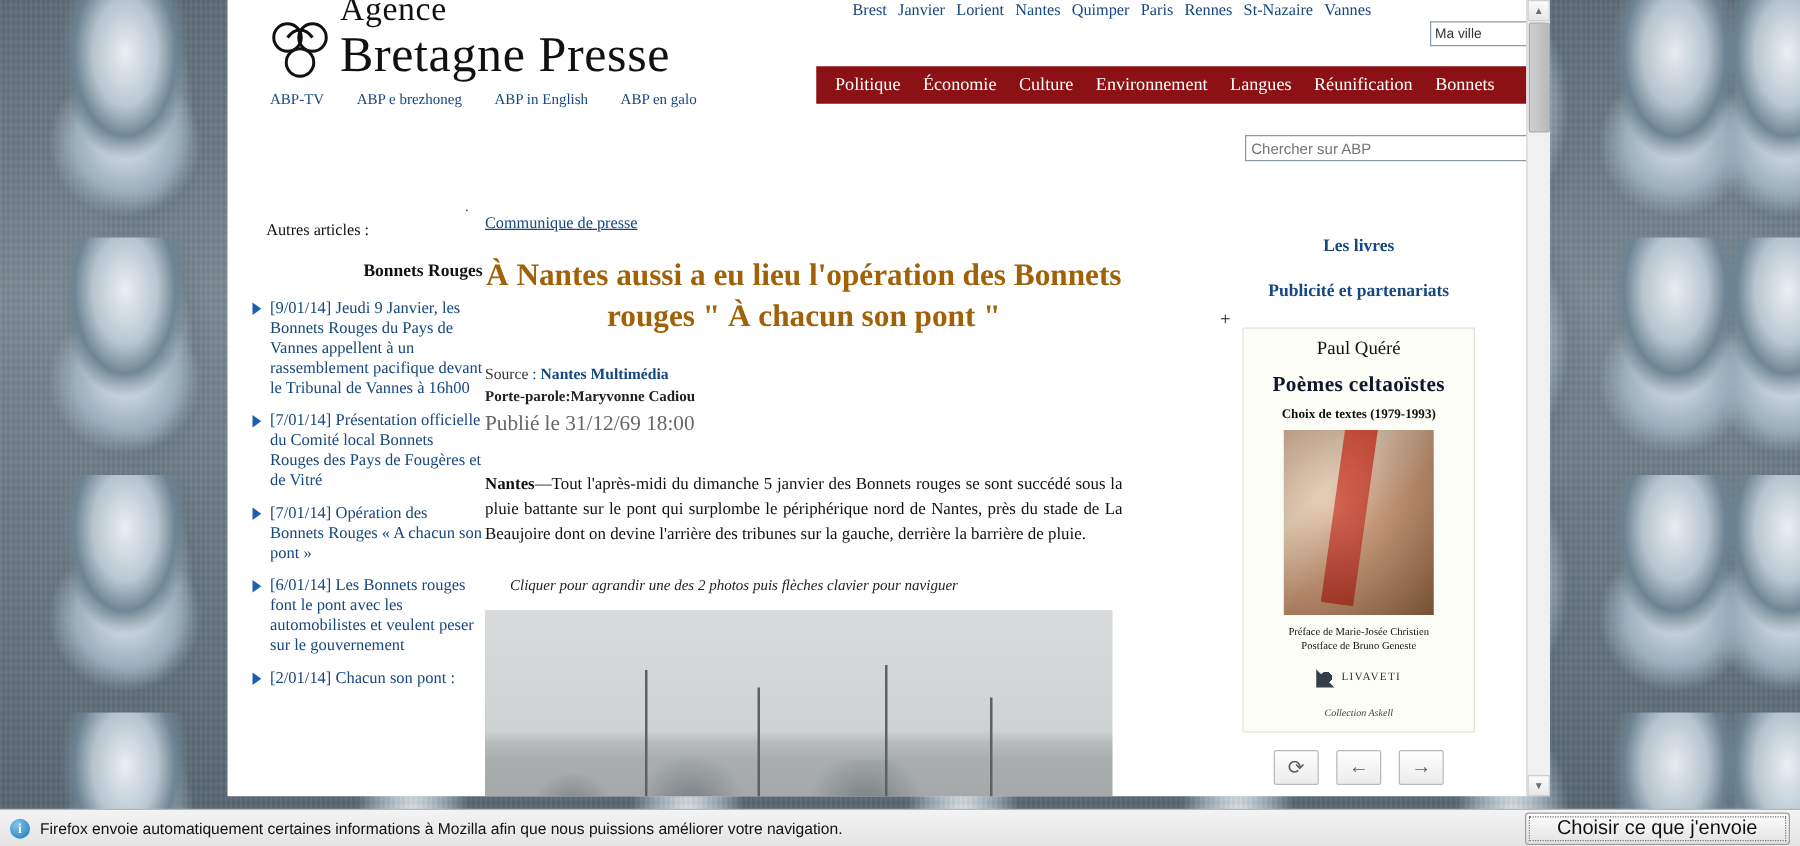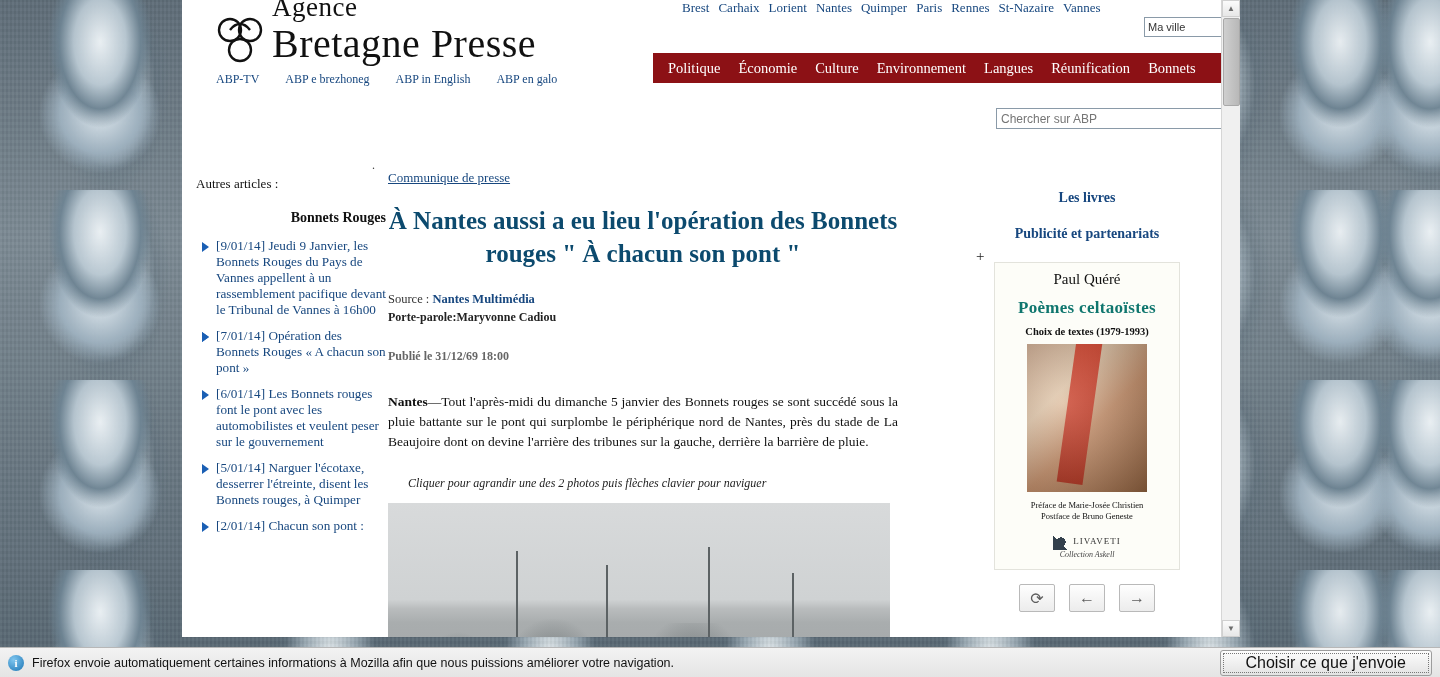--- a/index.html
+++ b/index.html
@@ -195,20 +195,21 @@
     left: 8px;
     top: 176px;
     width: 196px;
     font-family: "Liberation Serif", serif;
   }
   .left-title {
     font-size: 13px;
     color: #111;
     margin-bottom: 18px;
     padding-left: 6px;
+    margin-left: 17px;
   }
   .left-sub {
     font-size: 14px;
     font-weight: bold;
     text-align: right;
     color: #111;
     margin-bottom: 12px;
   }
   .art-item {
     position: relative;
@@ -241,44 +242,43 @@
     color: #17477f;
     text-decoration: underline;
     font-family: "Liberation Serif", serif;
     cursor: pointer;
   }
   .headline {
     margin-top: 18px;
     font-size: 25px;
     line-height: 33px;
     text-align: center;
-    color: #0c4a6e;
+    color: #a16207;
     font-family: "Liberation Serif", serif;
   }
   .source-line {
     margin-top: 22px;
     font-size: 12.5px;
     color: #333;
   }
   .source-line a {
     color: #17477f;
     font-weight: bold;
     text-decoration: none;
   }
   .spokes {
     margin-top: 3px;
     font-size: 12px;
     color: #222;
   }
   .spokes b { font-weight: bold; }
   .pubdate {
-    margin-top: 24px;
-    font-size: 12px;
+    margin-top: 4px;
+    font-size: 17px;
     color: #666;
-    font-weight: bold;
   }
   .body-text {
     margin-top: 28px;
     font-size: 13.5px;
     line-height: 20px;
     text-align: justify;
     color: #111;
   }
   .body-text b { font-weight: bold; }
   .photo-caption {
@@ -338,21 +338,21 @@
     padding: 8px 6px 10px;
     box-sizing: border-box;
   }
   .book-author {
     font-size: 15px;
     color: #111;
     margin-bottom: 10px;
   }
   .book-title {
     font-size: 17px;
-    color: #0f766e;
+    color: #0f172a;
     font-weight: bold;
     letter-spacing: .3px;
     margin-bottom: 8px;
   }
   .book-sub {
     font-size: 10.5px;
     color: #111;
     font-weight: bold;
     margin-bottom: 7px;
   }
@@ -388,20 +388,21 @@
   .book-pub {
     margin-top: 12px;
     font-size: 9px;
     color: #333;
     letter-spacing: 1px;
   }
   .book-coll {
     font-size: 8px;
     font-style: italic;
     color: #444;
+    margin-top: 16px;
   }
   .pub-logo {
     width: 16px; height: 16px;
     display: inline-block;
     vertical-align: middle;
     margin-right: 4px;
     background: radial-gradient(circle at 50% 50%, #33404c 0 40%, transparent 41%),
                 linear-gradient(45deg,#33404c 45%, transparent 46%);
   }
   .nav-arrows {
@@ -531,21 +532,21 @@
   <div class="bg-wall"></div>
   <div class="statue-col" style="left:0px"></div>
   <div class="statue-col" style="left:1240px;width:200px"></div>
   <div class="statue-col" style="left:1330px;width:110px"></div>
 
   <div class="wm">www.agencebretagnepresse.com</div>
 
   <div id="page">
 
     <div class="city-bar">
-      <a>Brest</a><a>Carhaix</a><a>Lorient</a><a>Nantes</a><a>Quimper</a><a>Paris</a><a>Rennes</a><a>St-Nazaire</a><a>Vannes</a>
+      <a>Brest</a><a>Janvier</a><a>Lorient</a><a>Nantes</a><a>Quimper</a><a>Paris</a><a>Rennes</a><a>St-Nazaire</a><a>Vannes</a>
     </div>
 
     <div class="city-search">
       <input value="Ma ville" style="">
       <div class="mini-btn">
         <span>
           <svg width="11" height="11" viewBox="0 0 11 11">
               <circle cx="4.5" cy="4.5" r="3.2" fill="none" stroke="#4a4a4a" stroke-width="1.2"></circle>
               <line x1="6.9" y1="6.9" x2="10" y2="10" stroke="#4a4a4a" stroke-width="1.4"></line>
             </svg>
@@ -600,32 +601,29 @@
     <div class="left-col">
       <div class="left-title">Autres articles :</div>
       <div class="left-sub">Bonnets Rouges</div>
 
       <div class="art-item">
         <span class="bullet"></span>
         <span class="txt">[9/01/14] Jeudi 9 Janvier, les Bonnets Rouges du Pays de Vannes appellent à un rassemblement pacifique devant le Tribunal de Vannes à 16h00</span>
       </div>
       <div class="art-item">
         <span class="bullet"></span>
+        <span class="txt">[7/01/14] Présentation officielle du Comité local Bonnets Rouges des Pays de Fougères et de Vitré</span>
       </div>
       <div class="art-item">
         <span class="bullet"></span>
         <span class="txt">[7/01/14] Opération des Bonnets Rouges « A chacun son pont »</span>
       </div>
       <div class="art-item">
         <span class="bullet"></span>
         <span class="txt">[6/01/14] Les Bonnets rouges font le pont avec les automobilistes et veulent peser sur le gouvernement</span>
-      </div>
-      <div class="art-item">
-        <span class="bullet"></span>
-        <span class="txt">[5/01/14] Narguer l'écotaxe, desserrer l'étreinte, disent les Bonnets rouges, à Quimper</span>
       </div>
       <div class="art-item">
         <span class="bullet"></span>
         <span class="txt">[2/01/14] Chacun son pont :</span>
       </div>
     </div>
 
     <div class="article">
       <div class="comm-press">Communique de presse</div>
       <h1 class="headline">À Nantes aussi a eu lieu l'opération des Bonnets rouges " À chacun son pont "</h1>

